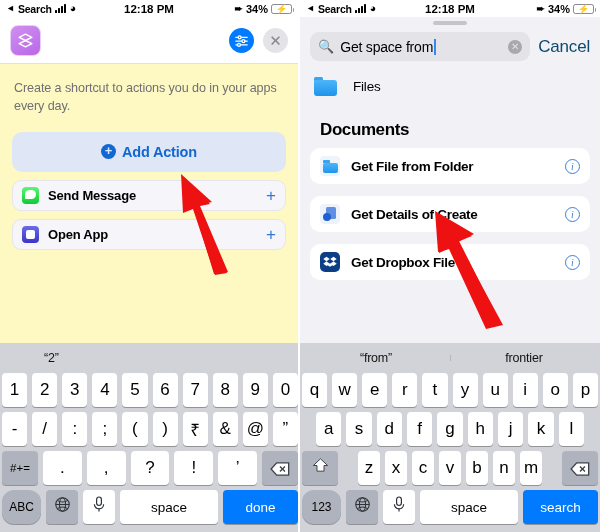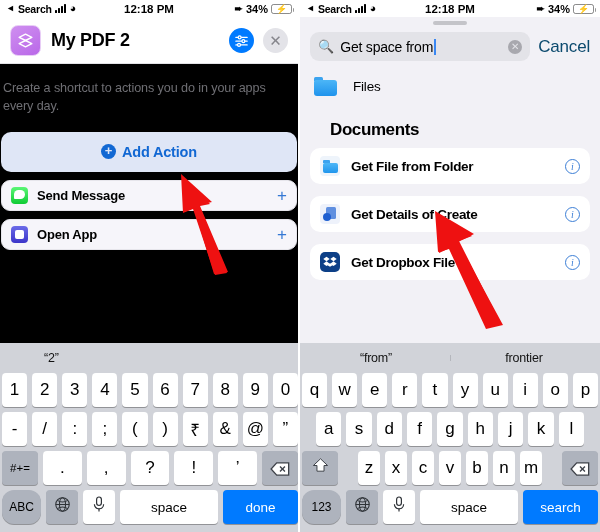--- a/index.html
+++ b/index.html
@@ -89,21 +89,21 @@
   .circ-btn {
     width: 25px; height: 25px; border-radius: 50%;
     display: flex; align-items: center; justify-content: center;
     flex: none;
   }
   .circ-btn.blue { background: #007aff; }
   .circ-btn.gray { background: #e3e3e8; }
   .circ-btn.blue svg { width: 15px; height: 15px; }
   .circ-btn.gray .x { color: #85858b; font-size: 15px; line-height: 1; font-weight: 400; }
 
-  .l-body { padding: 0 1px; background: #000000; height: calc(532px - 17px - 47px); position: relative;}
+  .l-body { padding: 0 12px; background: #fef9c3; height: calc(532px - 17px - 47px); position: relative;}
   .intro {
     font-size: 12.6px; color: #6f6f74; line-height: 1.45;
     padding: 15px 2px 0 2px; letter-spacing: -0.1px;
   }
   .add-action {
     margin-top: 16px;
     height: 40px; border-radius: 10px;
     background: #dfe6f6;
     display: flex; align-items: center; justify-content: center;
     gap: 6px;
@@ -189,21 +189,21 @@
     position: absolute; left: 0; top: 0; width: 9px; height: 4px;
     background: #3ba3ef; border-radius: 1.5px 1.5px 0 0;
   }
   .folder-ico .bod {
     position: absolute; left: 0; top: 3px; width: 23px; height: 16px;
     background: linear-gradient(180deg,#4cb6f7,#1f93ec); border-radius: 2px 3px 3px 3px;
   }
   .files-name { margin-left: 16px; font-size: 13.5px; color: #000; letter-spacing: -0.2px;}
 
   .docs-head {
-    padding: 24px 14px 0 30px;
+    padding: 24px 14px 0 20px;
     font-size: 17px; font-weight: bold; color: #000; letter-spacing: -0.4px;
   }
   .res-list { padding: 8px 10px 0 10px; }
   .res-row {
     background: #fff; border-radius: 10px;
     height: 36px; display: flex; align-items: center;
     padding: 4px 10px; margin-bottom: 12px;
   }
   .res-ico { width: 20px; height: 20px; flex: none; position: relative; border-radius: 4px;}
   .res-ico.folder { background: #eef4fb; }
@@ -330,21 +330,20 @@
       </div>
     </div>
 
     <div class="app-header">
       <div class="app-icon">
         <svg viewBox="0 0 24 24" fill="none" stroke="#fff" stroke-width="1.8" stroke-linejoin="round">
           <path d="M12 4 L20 8 L12 12 L4 8 Z"></path>
           <path d="M12 12 L20 16 L12 20 L4 16 Z"></path>
         </svg>
       </div>
-      <div class="app-title">My PDF 2</div>
       <div class="hdr-actions">
         <div class="circ-btn blue">
           <svg viewBox="0 0 24 24" stroke="#fff" stroke-width="2" stroke-linecap="round">
             <line x1="3" y1="7" x2="21" y2="7"></line>
               <circle cx="9" cy="7" r="2.3" fill="#007aff"></circle>
             <line x1="3" y1="13" x2="21" y2="13"></line>
               <circle cx="15" cy="13" r="2.3" fill="#007aff"></circle>
             <line x1="3" y1="19" x2="21" y2="19"></line>
               <circle cx="8" cy="19" r="2.3" fill="#007aff"></circle>
           </svg>

